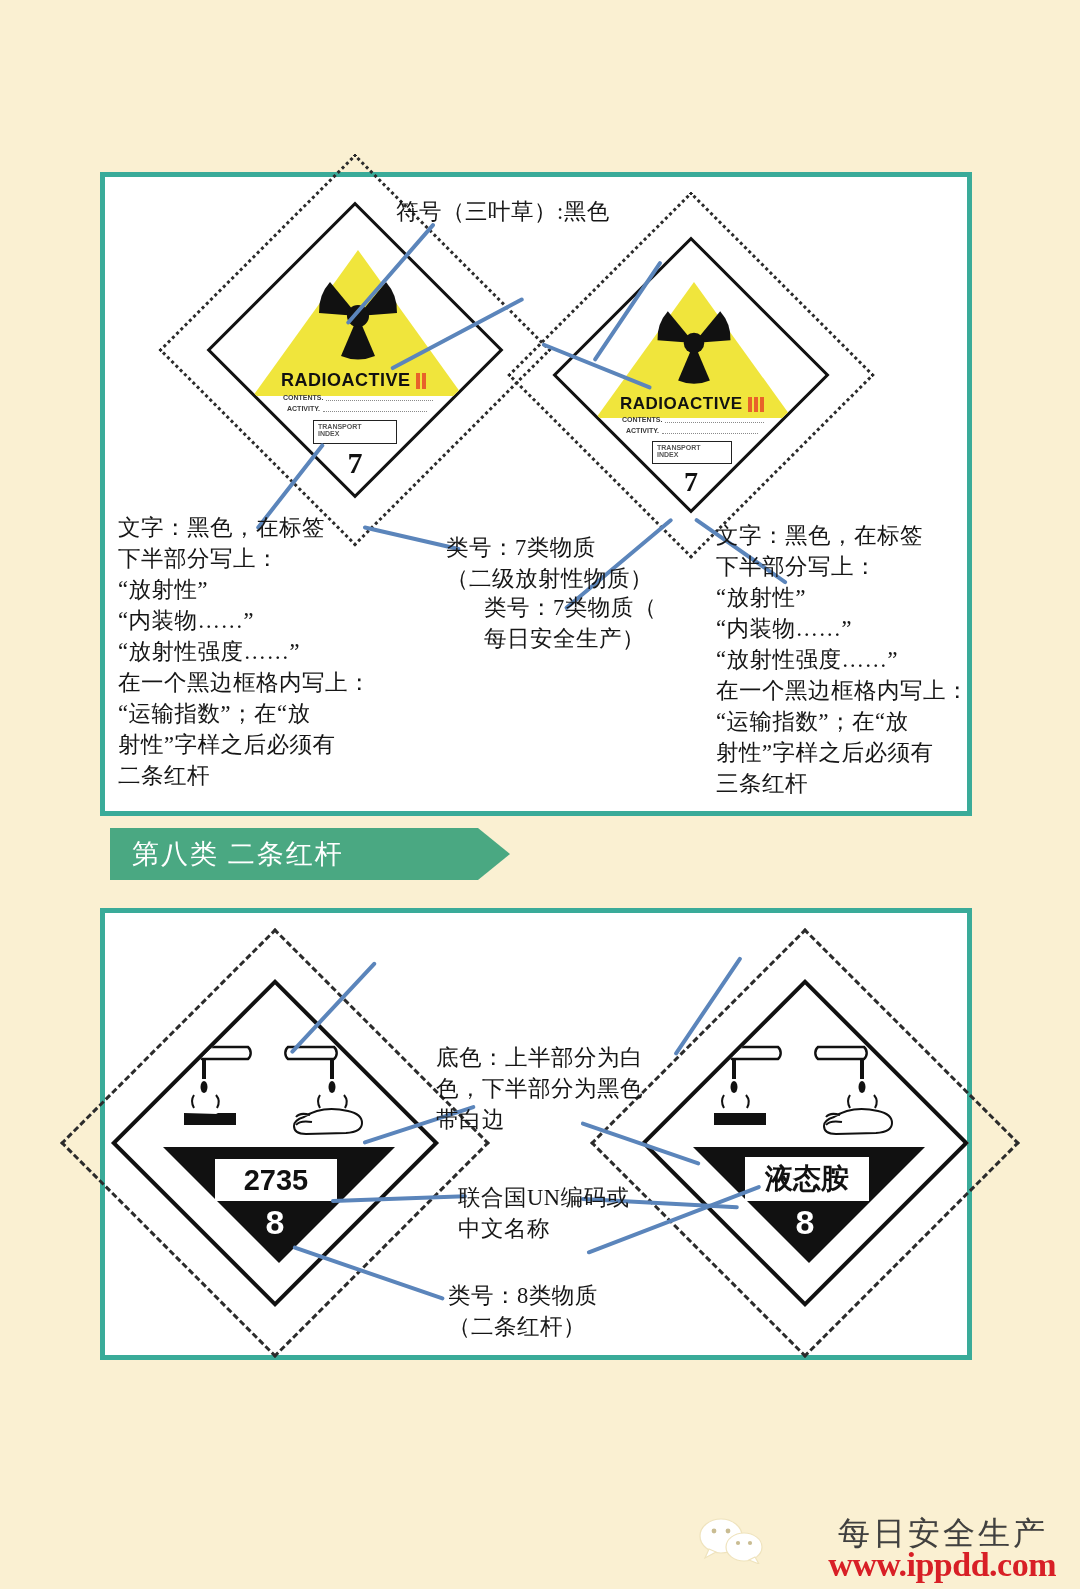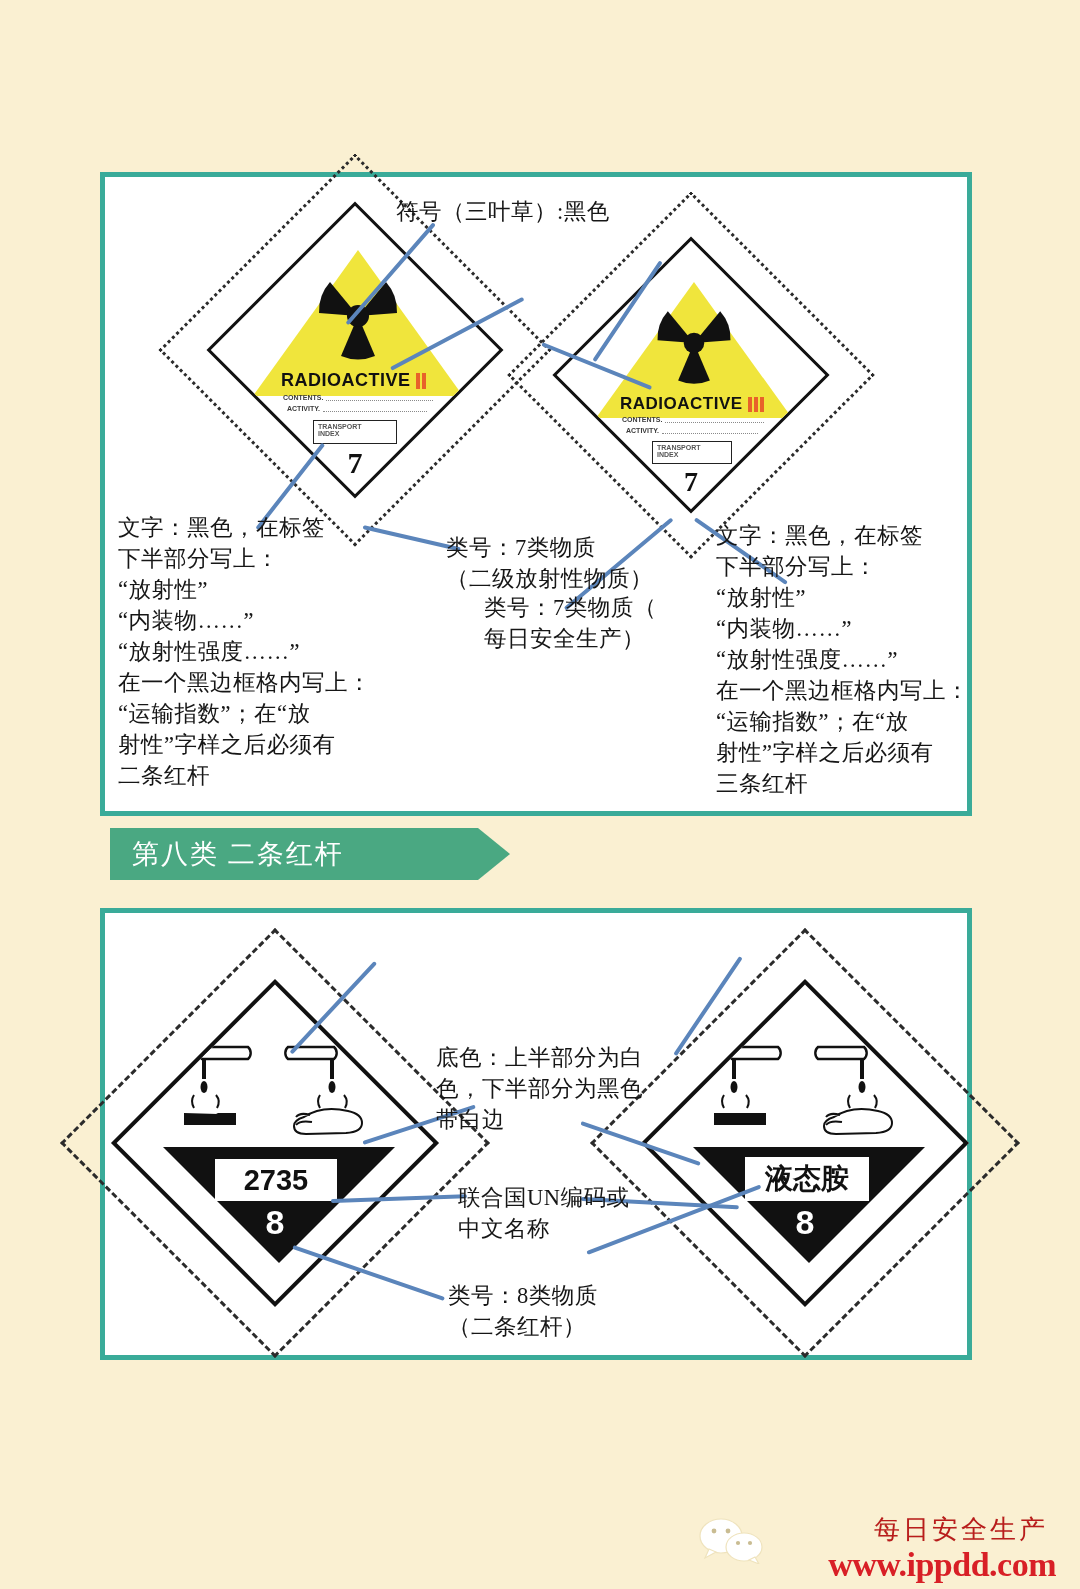--- a/index.html
+++ b/index.html
@@ -115,21 +115,21 @@
     font-family:"Liberation Sans","DejaVu Sans",sans-serif;
   }
   #watermark{position:absolute;right:18px;top:1510px;width:380px;height:74px;}
   #wm-brand{
     position:absolute;right:6px;top:36px;
     font-family:Liberation Serif, serif;
     font-weight:bold;font-size:34px;color:#d81f26;letter-spacing:-.5px;
   }
   #wm-title{
     position:absolute;right:14px;top:2px;
-    font-size:26px;color:#b91c1c;letter-spacing:3px;
+    font-size:32px;color:#404040;letter-spacing:3px;
     font-family:"Liberation Serif",serif;
     text-shadow:0 0 1px #e8dcb6;
   }
   #wechat-icon{position:absolute;right:295px;top:6px;}
 </style>
 </head>
 <body>
 
 <div class="page">
 

